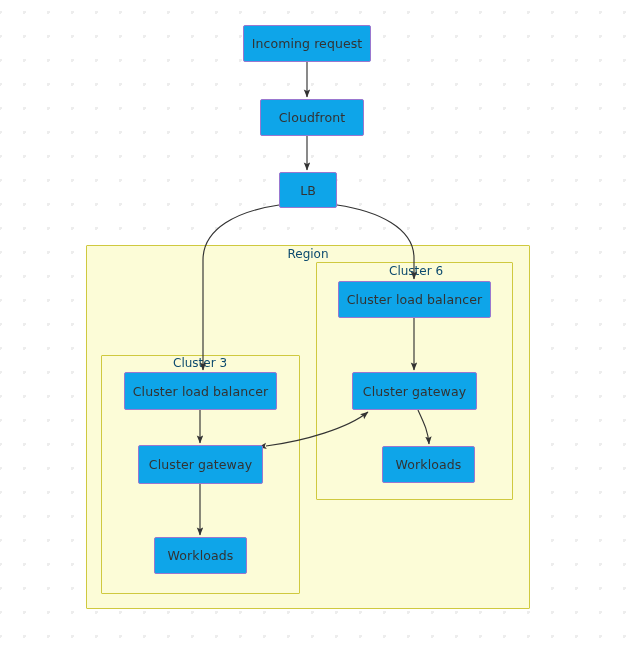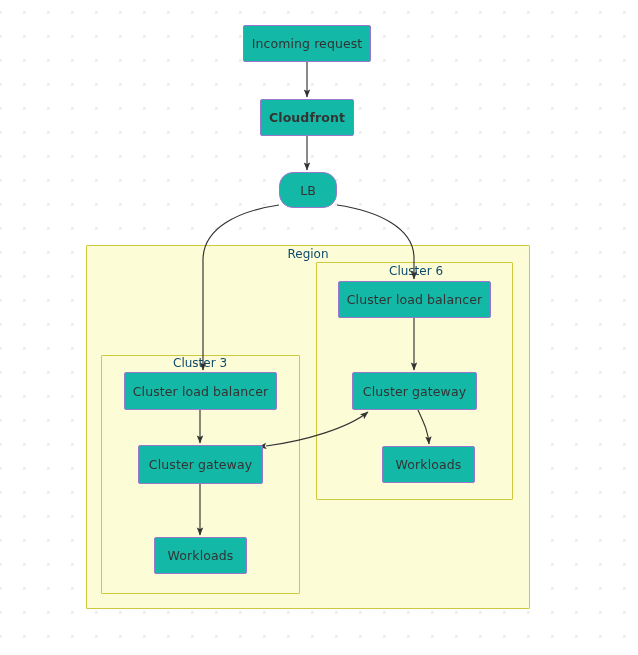--- a/index.html
+++ b/index.html
@@ -41,21 +41,21 @@
     position: absolute;
     font-size: 12px;
     color: #0c4a6e;
     white-space: nowrap;
     text-align: center;
     line-height: 14px;
   }
   .node {
     position: absolute;
     box-sizing: border-box;
-    background: #14b8a6;
+    background: #0ea5e9;
     border: 1px solid #9a77cf;
     border-radius: 2px;
     display: flex;
     align-items: center;
     justify-content: center;
     font-size: 12.5px;
     color: #333333;
     white-space: nowrap;
     letter-spacing: 0.1px;
   }
@@ -101,23 +101,23 @@
       <path d="M200,410 L200,443" marker-end="url(#arrowhead)"></path>
 
       <path d="M200,484 L200,535" marker-end="url(#arrowhead)"></path>
 
       <path d="M266,446 C305,441 348,428 368,412" marker-start="url(#arrowhead-start)" marker-end="url(#arrowhead)"></path>
     </g>
   </svg>
 
   <div class="node" style="left:243px; top:25px; width:128px; height:37px;">Incoming request</div>
 
-  <div class="node" style="left:260px; top:99px; width:94px; height:37px;font-weight:bold;">Cloudfront</div>
+  <div class="node" style="left:260px; top:99px; width:104px; height:37px;">Cloudfront</div>
 
-  <div class="node" style="left:279px; top:172px; width:58px; height:36px;border-radius:14px;">LB</div>
+  <div class="node" style="left:279px; top:172px; width:58px; height:36px;">LB</div>
 
   <div class="node" style="left:338px; top:281px; width:153px; height:37px;">Cluster load balancer</div>
 
   <div class="node" style="left:352px; top:372px; width:125px; height:38px;">Cluster gateway</div>
 
   <div class="node" style="left:382px; top:446px; width:93px; height:37px;">Workloads</div>
 
   <div class="node" style="left:124px; top:372px; width:153px; height:38px;">Cluster load balancer</div>
 
   <div class="node" style="left:138px; top:445px; width:125px; height:39px;">Cluster gateway</div>

